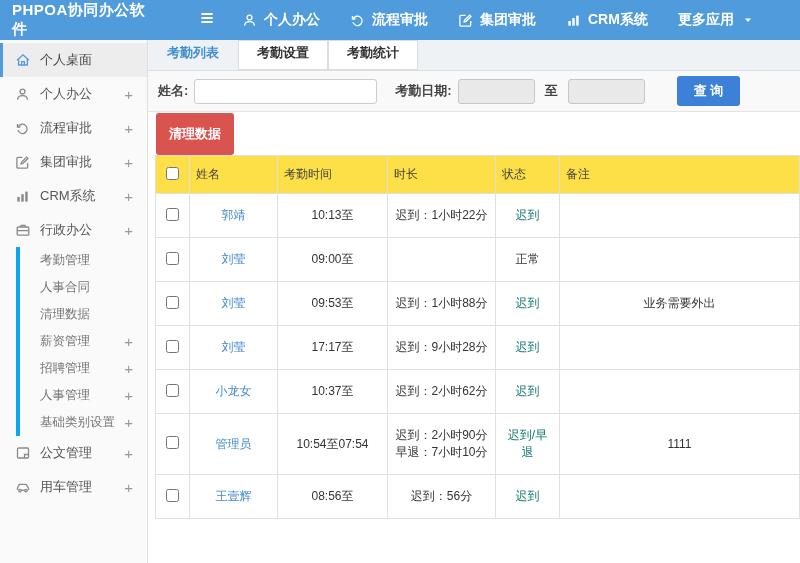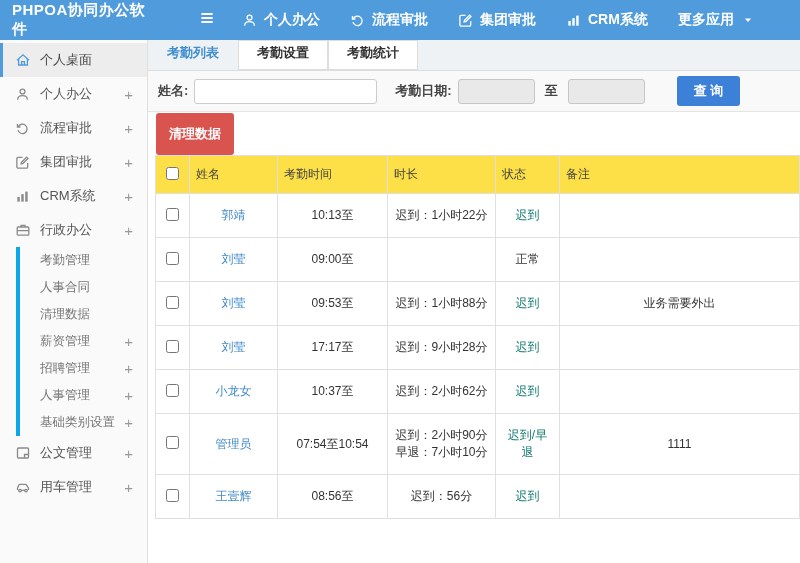--- a/index.html
+++ b/index.html
@@ -331,21 +331,21 @@
                 <td class="check-col"><input type="checkbox" style=""></td>
                 <td><span class="link">小龙女</span></td>
                 <td>10:37至</td>
                 <td class="pre">迟到：2小时62分</td>
                 <td><span class="status-red">迟到</span></td>
                 <td></td>
               </tr>
               <tr>
                 <td class="check-col"><input type="checkbox" style=""></td>
                 <td><span class="link">管理员</span></td>
-                <td>07:54至10:54</td>
+                <td>10:54至07:54</td>
                 <td class="pre">迟到：2小时90分
 早退：7小时10分</td>
                 <td><span class="status-red">迟到/早退</span></td>
                 <td>1111</td>
               </tr>
               <tr>
                 <td class="check-col"><input type="checkbox" style=""></td>
                 <td><span class="link">王壹辉</span></td>
                 <td>08:56至</td>
                 <td class="pre">迟到：56分</td>

